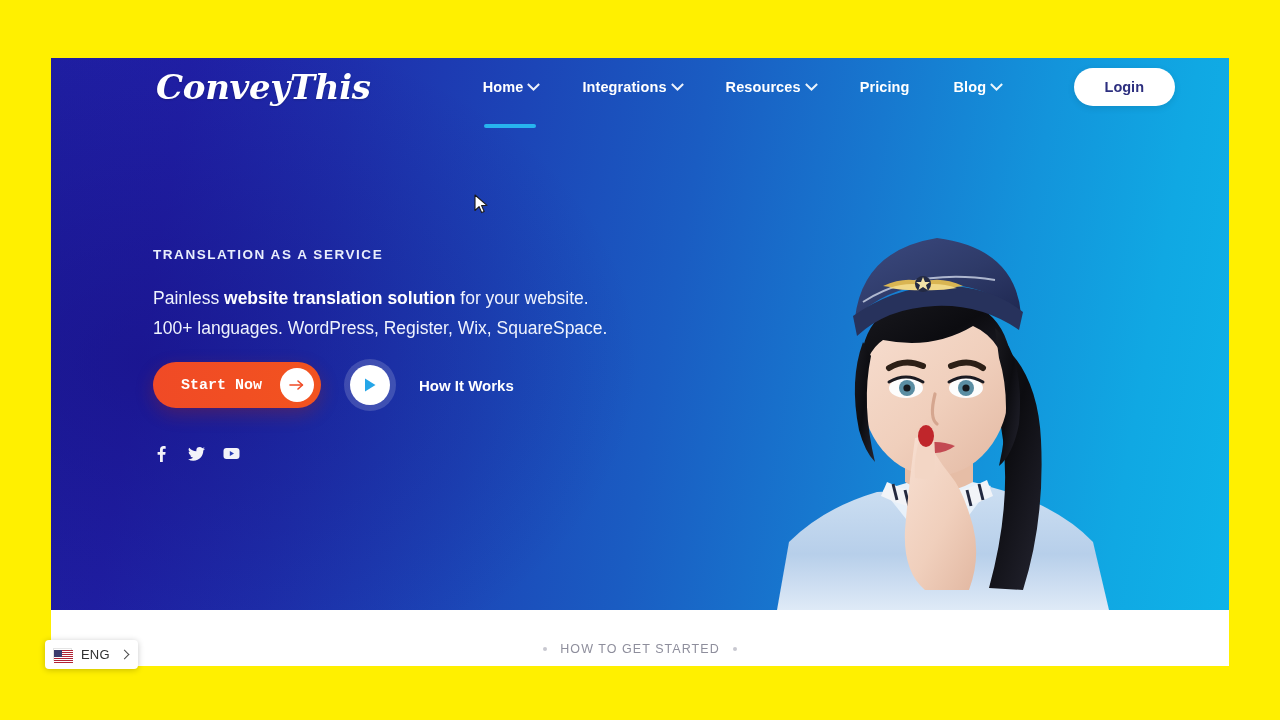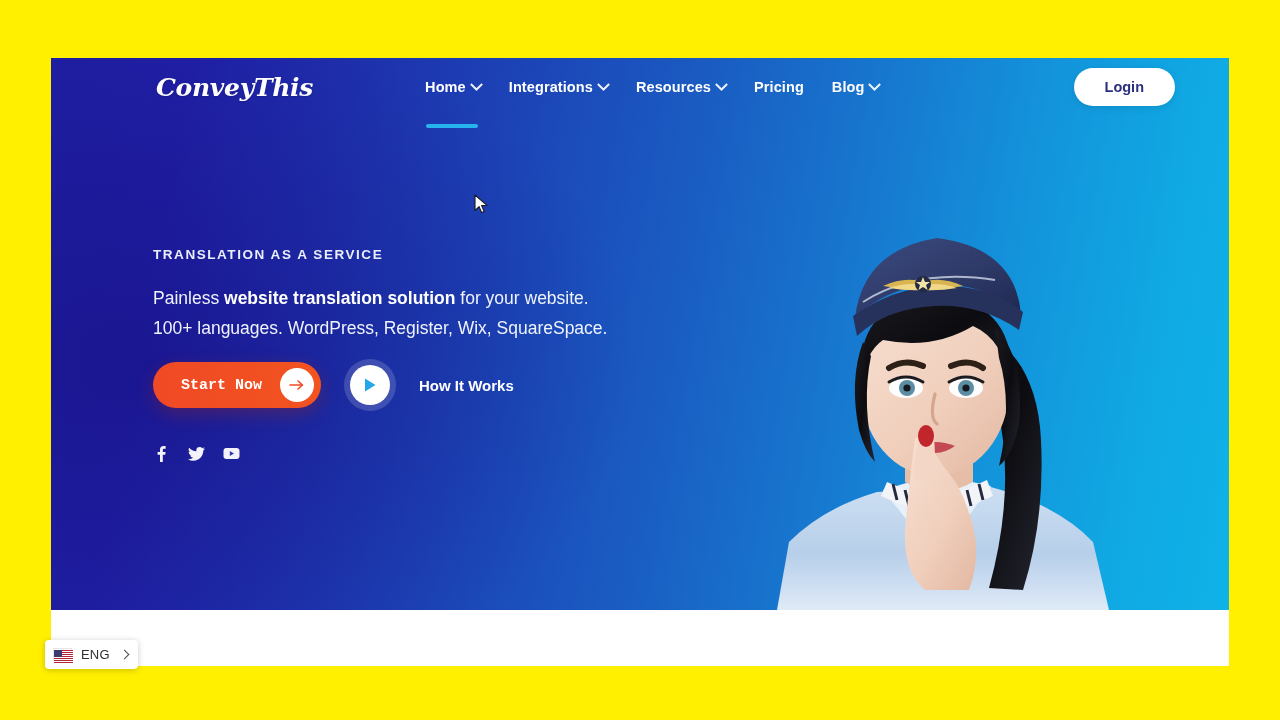--- a/index.html
+++ b/index.html
@@ -60,31 +60,31 @@
     height: 58px;
     display: flex;
     align-items: center;
     padding: 0 5px 0 105px;
   }
 
   #logo {
     font-family: "DejaVu Serif", serif;
     font-style: italic;
     font-weight: 700;
-    font-size: 25px;
+    font-size: 34px;
     color: #ffffff;
     letter-spacing: -0.3px;
     white-space: nowrap;
     text-shadow: 0 1px 2px rgba(0,0,0,0.18);
   }
 
   #main-nav {
     display: flex;
     align-items: center;
-    gap: 28px;
+    gap: 44px;
     margin-left: 112px;
     height: 58px;
   }
 
   .nav-item {
     position: relative;
     display: flex;
     align-items: center;
     gap: 6px;
     height: 58px;
@@ -514,20 +514,27 @@
         <span class="social-icon">
           <svg width="17" height="13" viewBox="0 0 17 13" aria-hidden="true">
             <rect x="0.5" y="1" width="16" height="11" rx="3" fill="#ffffff"></rect>
             <path d="M6.8 4.1 L11 6.5 L6.8 8.9 Z" fill="#2a3fb8"></path>
           </svg>
         </span>
       </div>
     </div>
   </section>
 
+  <div id="bottom-strip">
+    <div id="get-started-row">
+      <span class="dot"></span>
+      <span id="get-started-label">HOW TO GET STARTED</span>
+      <span class="dot"></span>
+    </div>
+  </div>
 </div>
 
 <div id="lang-switcher">
   <span id="lang-flag">
     <svg width="19" height="13" viewBox="0 0 19 13" aria-hidden="true">
       <rect width="19" height="13" fill="#ffffff"></rect>
       <g fill="#b22234">
         <rect y="0" width="19" height="1"></rect>
         <rect y="2" width="19" height="1"></rect>
         <rect y="4" width="19" height="1"></rect>

